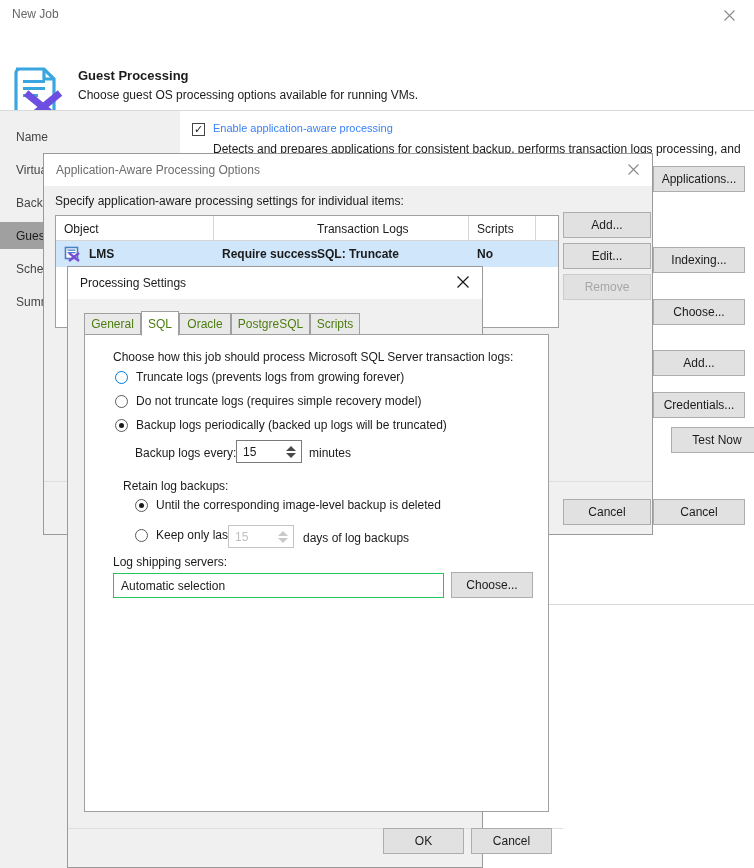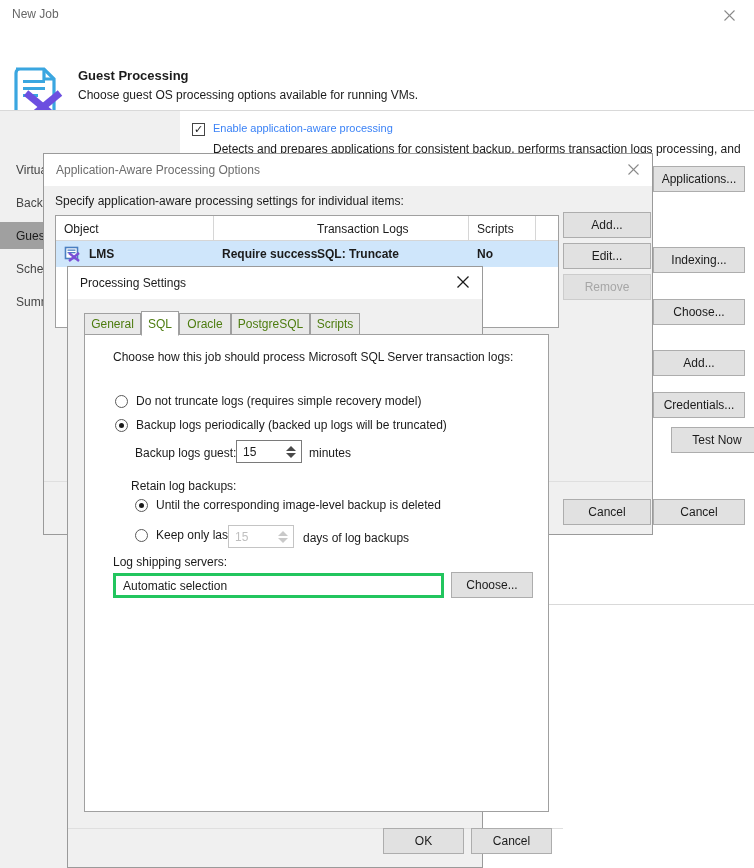--- a/index.html
+++ b/index.html
@@ -174,21 +174,21 @@
     position: absolute; right: 5px; top: 2px; width: 11px; height: 18px;
     display: flex; flex-direction: column; align-items: center; justify-content: center;
   }
   .arrow-up, .arrow-dn { width: 0; height: 0; border-left: 5px solid transparent; border-right: 5px solid transparent; }
   .arrow-up { border-bottom: 5px solid #4a4a4a; margin-bottom: 2px; }
   .arrow-dn { border-top: 5px solid #4a4a4a; }
   .spin.disabled .arrow-up { border-bottom-color: #c9c9c9; }
   .spin.disabled .arrow-dn { border-top-color: #c9c9c9; }
 
   .textbox {
-    position: absolute; height: 25px; border: 3px solid #22c55e; background: #ffffff;
+    position: absolute; height: 25px; border: 1px solid #22c55e; background: #ffffff;
     display: flex; align-items: center; padding-left: 7px;
     font-size: 12px; color: #1b1b1b;
   }
   .ps-btn {
     position: absolute; height: 26px;
     background: #e1e1e1; border: 1px solid #adadad;
     font-size: 12px; color: #1b1b1b;
     display: flex; align-items: center; justify-content: center;
   }
   .ps-sep { position: absolute; left: 0; top: 561px; width: 495px; height: 1px; background: #dfdfdf; }
@@ -222,20 +222,21 @@
         </g>
       </svg>
     </div>
     <div class="wiz-h-title">Guest Processing</div>
     <div class="wiz-h-sub">Choose guest OS processing options available for running VMs.</div>
   </div>
   <div class="wiz-header-sep"></div>
 
   <div class="wiz-body">
     <div class="wiz-sidebar">
+      <div class="side-item" style="top:12px;">Name</div>
       <div class="side-item" style="top:45px;">Virtual Machines</div>
       <div class="side-item" style="top:78px;">Backup Mode</div>
       <div class="side-item sel" style="top:111px;">Guest Processing</div>
       <div class="side-item" style="top:144px;">Schedule</div>
       <div class="side-item" style="top:177px;">Summary</div>
     </div>
 
     <div class="wiz-content">
       <div class="chk-row">
         <span class="chkbox">✓</span>
@@ -318,40 +319,44 @@
       <div class="tab" style="left:0px;   width:57px;">General</div>
       <div class="tab active" style="left:57px;  width:38px;">SQL</div>
       <div class="tab" style="left:95px;  width:52px;">Oracle</div>
       <div class="tab" style="left:147px; width:79px;">PostgreSQL</div>
       <div class="tab" style="left:226px; width:50px;">Scripts</div>
     </div>
 
     <div class="tabpanel">
       <div class="pnl-text" style="left:28px; top:15px;">Choose how this job should process Microsoft SQL Server transaction logs:</div>
 
+      <div class="radio-row" style="left:30px; top:35px;">
+        <span class="radio focus"></span>
+        <span class="radio-label">Truncate logs (prevents logs from growing forever)</span>
+      </div>
       <div class="radio-row" style="left:30px; top:59px;">
         <span class="radio"></span>
         <span class="radio-label">Do not truncate logs (requires simple recovery model)</span>
       </div>
       <div class="radio-row" style="left:30px; top:83px;">
         <span class="radio checked"></span>
         <span class="radio-label">Backup logs periodically (backed up logs will be truncated)</span>
       </div>
 
-      <div class="pnl-text" style="left:50px; top:111px;">Backup logs guest:</div>
+      <div class="pnl-text" style="left:50px; top:111px;">Backup logs every:</div>
       <div class="spin" style="left:151px; top:105px; width:66px;">
         <span class="spin-val">15</span>
         <span class="spin-arrows">
           <span class="arrow-up"></span>
             <span class="arrow-dn"></span>
         </span>
       </div>
       <div class="pnl-text" style="left:224px; top:111px;">minutes</div>
 
-      <div class="pnl-text" style="left:46px; top:144px;">Retain log backups:</div>
+      <div class="pnl-text" style="left:38px; top:144px;">Retain log backups:</div>
 
       <div class="radio-row" style="left:50px; top:163px;">
         <span class="radio checked"></span>
         <span class="radio-label">Until the corresponding image-level backup is deleted</span>
       </div>
       <div class="radio-row" style="left:50px; top:193px;">
         <span class="radio"></span>
         <span class="radio-label">Keep only last</span>
       </div>
       <div class="spin disabled" style="left:143px; top:190px; width:66px;">

